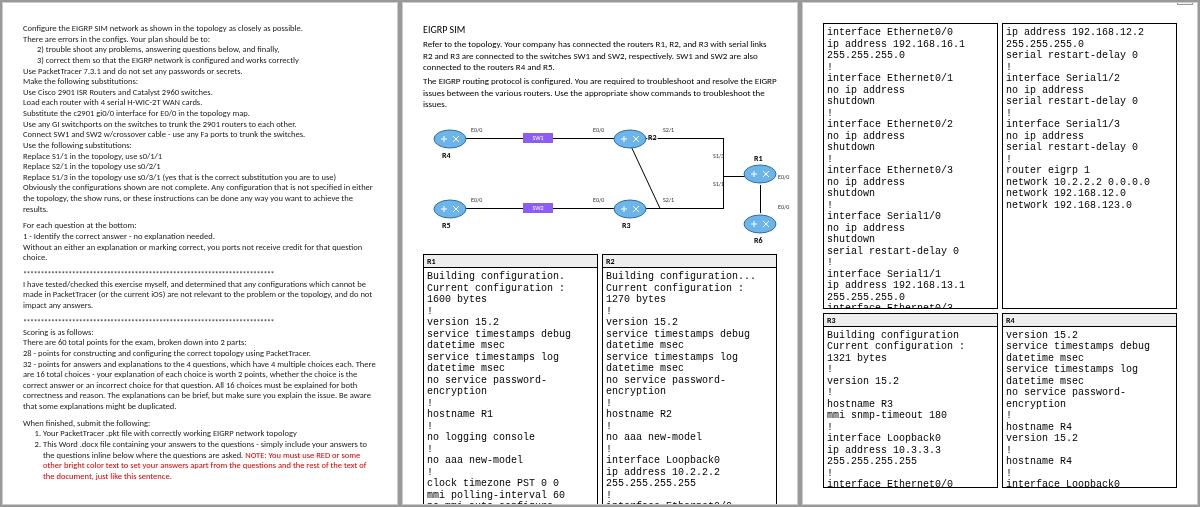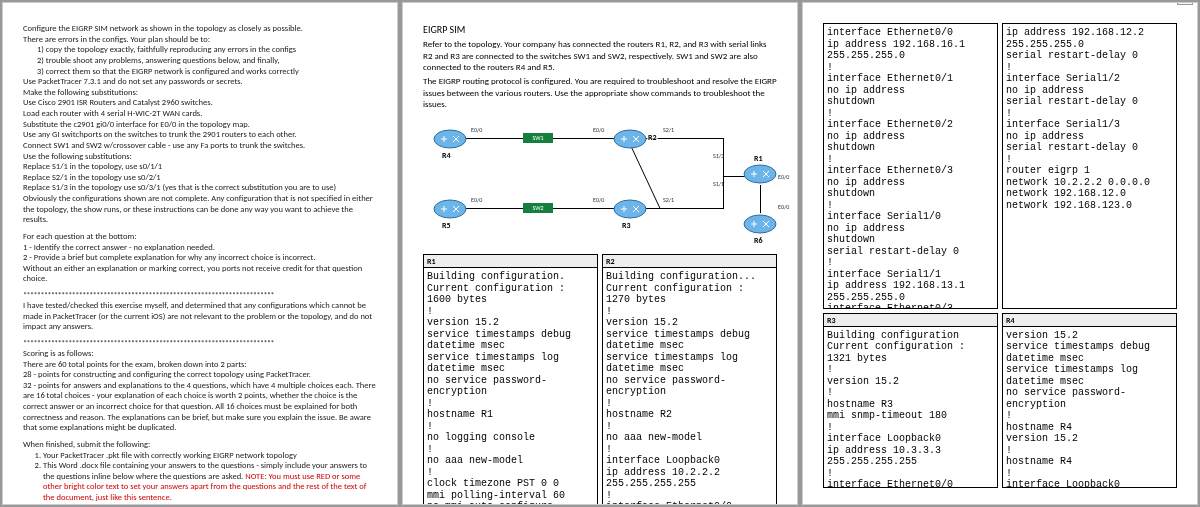--- a/index.html
+++ b/index.html
@@ -13,57 +13,55 @@
 .ol{padding-left:20px}
 .p2 .title{font-size:10px;margin-bottom:2px}
 .p2 .intro{font-size:9px;line-height:1.3;margin-bottom:2px}
 .p2 .instr{font-size:9px;line-height:1.3;margin-bottom:8px}
 .topo{height:130px;position:relative;margin-bottom:6px}
 .router{position:absolute;width:34px;height:22px}
 .router svg{width:100%;height:100%}
 .rlabel{position:absolute;font-size:8px;font-weight:bold;color:#000;background:rgba(255,255,255,0.7);padding:0 1px}
 .portlabel{position:absolute;font-size:6px;color:#333}
 .link{position:absolute;background:#000;height:1px;z-index:0}
-.swbox{position:absolute;width:30px;height:10px;background:#15803d;font-size:6px;color:#fff;text-align:center;line-height:10px}
+.swbox{position:absolute;width:30px;height:10px;background:#8b5cf6;font-size:6px;color:#fff;text-align:center;line-height:10px}
 .configs{display:flex;gap:4px}
 .cfgbox{flex:1;border:1px solid #000;padding:3px;font-family:'Courier New',monospace;font-size:10px;line-height:1.15;white-space:pre-wrap;overflow:hidden}
 .cfghead{background:#eee;border:1px solid #000;border-bottom:none;padding:1px 3px;font-size:8px;font-weight:bold;font-family:Calibri}
 .cfgcol{flex:1;display:flex;flex-direction:column}
 .p3{display:flex;flex-direction:column}
 .p3 .row{display:flex;gap:4px;flex:1}
 .p3 .cfgbox{height:100%}
 .move-icon{position:absolute;right:4px;top:-14px;width:16px;height:16px;border:1px solid #999;background:#f5f5f5;display:flex;align-items:center;justify-content:center;font-size:10px}
 </style>
 </head>
 <body>
 
 <div class="page p1">
   <div class="block">
     <div>Configure the EIGRP SIM network as shown in the topology as closely as possible.</div>
     <div>There are errors in the configs. Your plan should be to:</div>
-    <div class="indent">1) copy the topology exactly, faithfully reproducing any errors in the configs</div>
     <div class="indent">2) trouble shoot any problems, answering questions below, and finally,</div>
     <div class="indent">3) correct them so that the EIGRP network is configured and works correctly</div>
     <div>Use PacketTracer 7.3.1 and do not set any passwords or secrets.</div>
     <div>Make the following substitutions:</div>
     <div>Use Cisco 2901 ISR Routers and Catalyst 2960 switches.</div>
     <div>Load each router with 4 serial H-WIC-2T WAN cards.</div>
     <div>Substitute the c2901 gi0/0 interface for E0/0 in the topology map.</div>
     <div>Use any GI switchports on the switches to trunk the 2901 routers to each other.</div>
     <div>Connect SW1 and SW2 w/crossover cable - use any Fa ports to trunk the switches.</div>
     <div>Use the following substitutions:</div>
     <div>Replace S1/1 in the topology, use s0/1/1</div>
     <div>Replace S2/1 in the topology use s0/2/1</div>
     <div>Replace S1/3 in the topology use s0/3/1 (yes that is the correct substitution you are to use)</div>
     <div>Obviously the configurations shown are not complete. Any configuration that is not specified in either the topology, the show runs, or these instructions can be done any way you want to achieve the results.</div>
   </div>
   <div class="block">
     <div>For each question at the bottom:</div>
     <div>1 - Identify the correct answer - no explanation needed.</div>
-    <div>2 - Provide a brief but complete explanation for why any incorrect choice is incorrect.</div>
     <div>Without an either an explanation or marking correct, you ports not receive credit for that question choice.</div>
   </div>
   <div class="sep">************************************************************************</div>
   <div class="block">I have tested/checked this exercise myself, and determined that any configurations which cannot be made in PacketTracer (or the current iOS) are not relevant to the problem or the topology, and do not impact any answers.</div>
   <div class="sep">************************************************************************</div>
   <div class="block">
     <div>Scoring is as follows:</div>
     <div>There are 60 total points for the exam, broken down into 2 parts:</div>
     <div>28 - points for constructing and configuring the correct topology using PacketTracer.</div>
     <div>32 - points for answers and explanations to the 4 questions, which have 4 multiple choices each. There are 16 total choices - your explanation of each choice is worth 2 points, whether the choice is the correct answer or an incorrect choice for that question. All 16 choices must be explained for both correctness and reason. The explanations can be brief, but make sure you explain the issue. Be aware that some explanations might be duplicated.</div>

